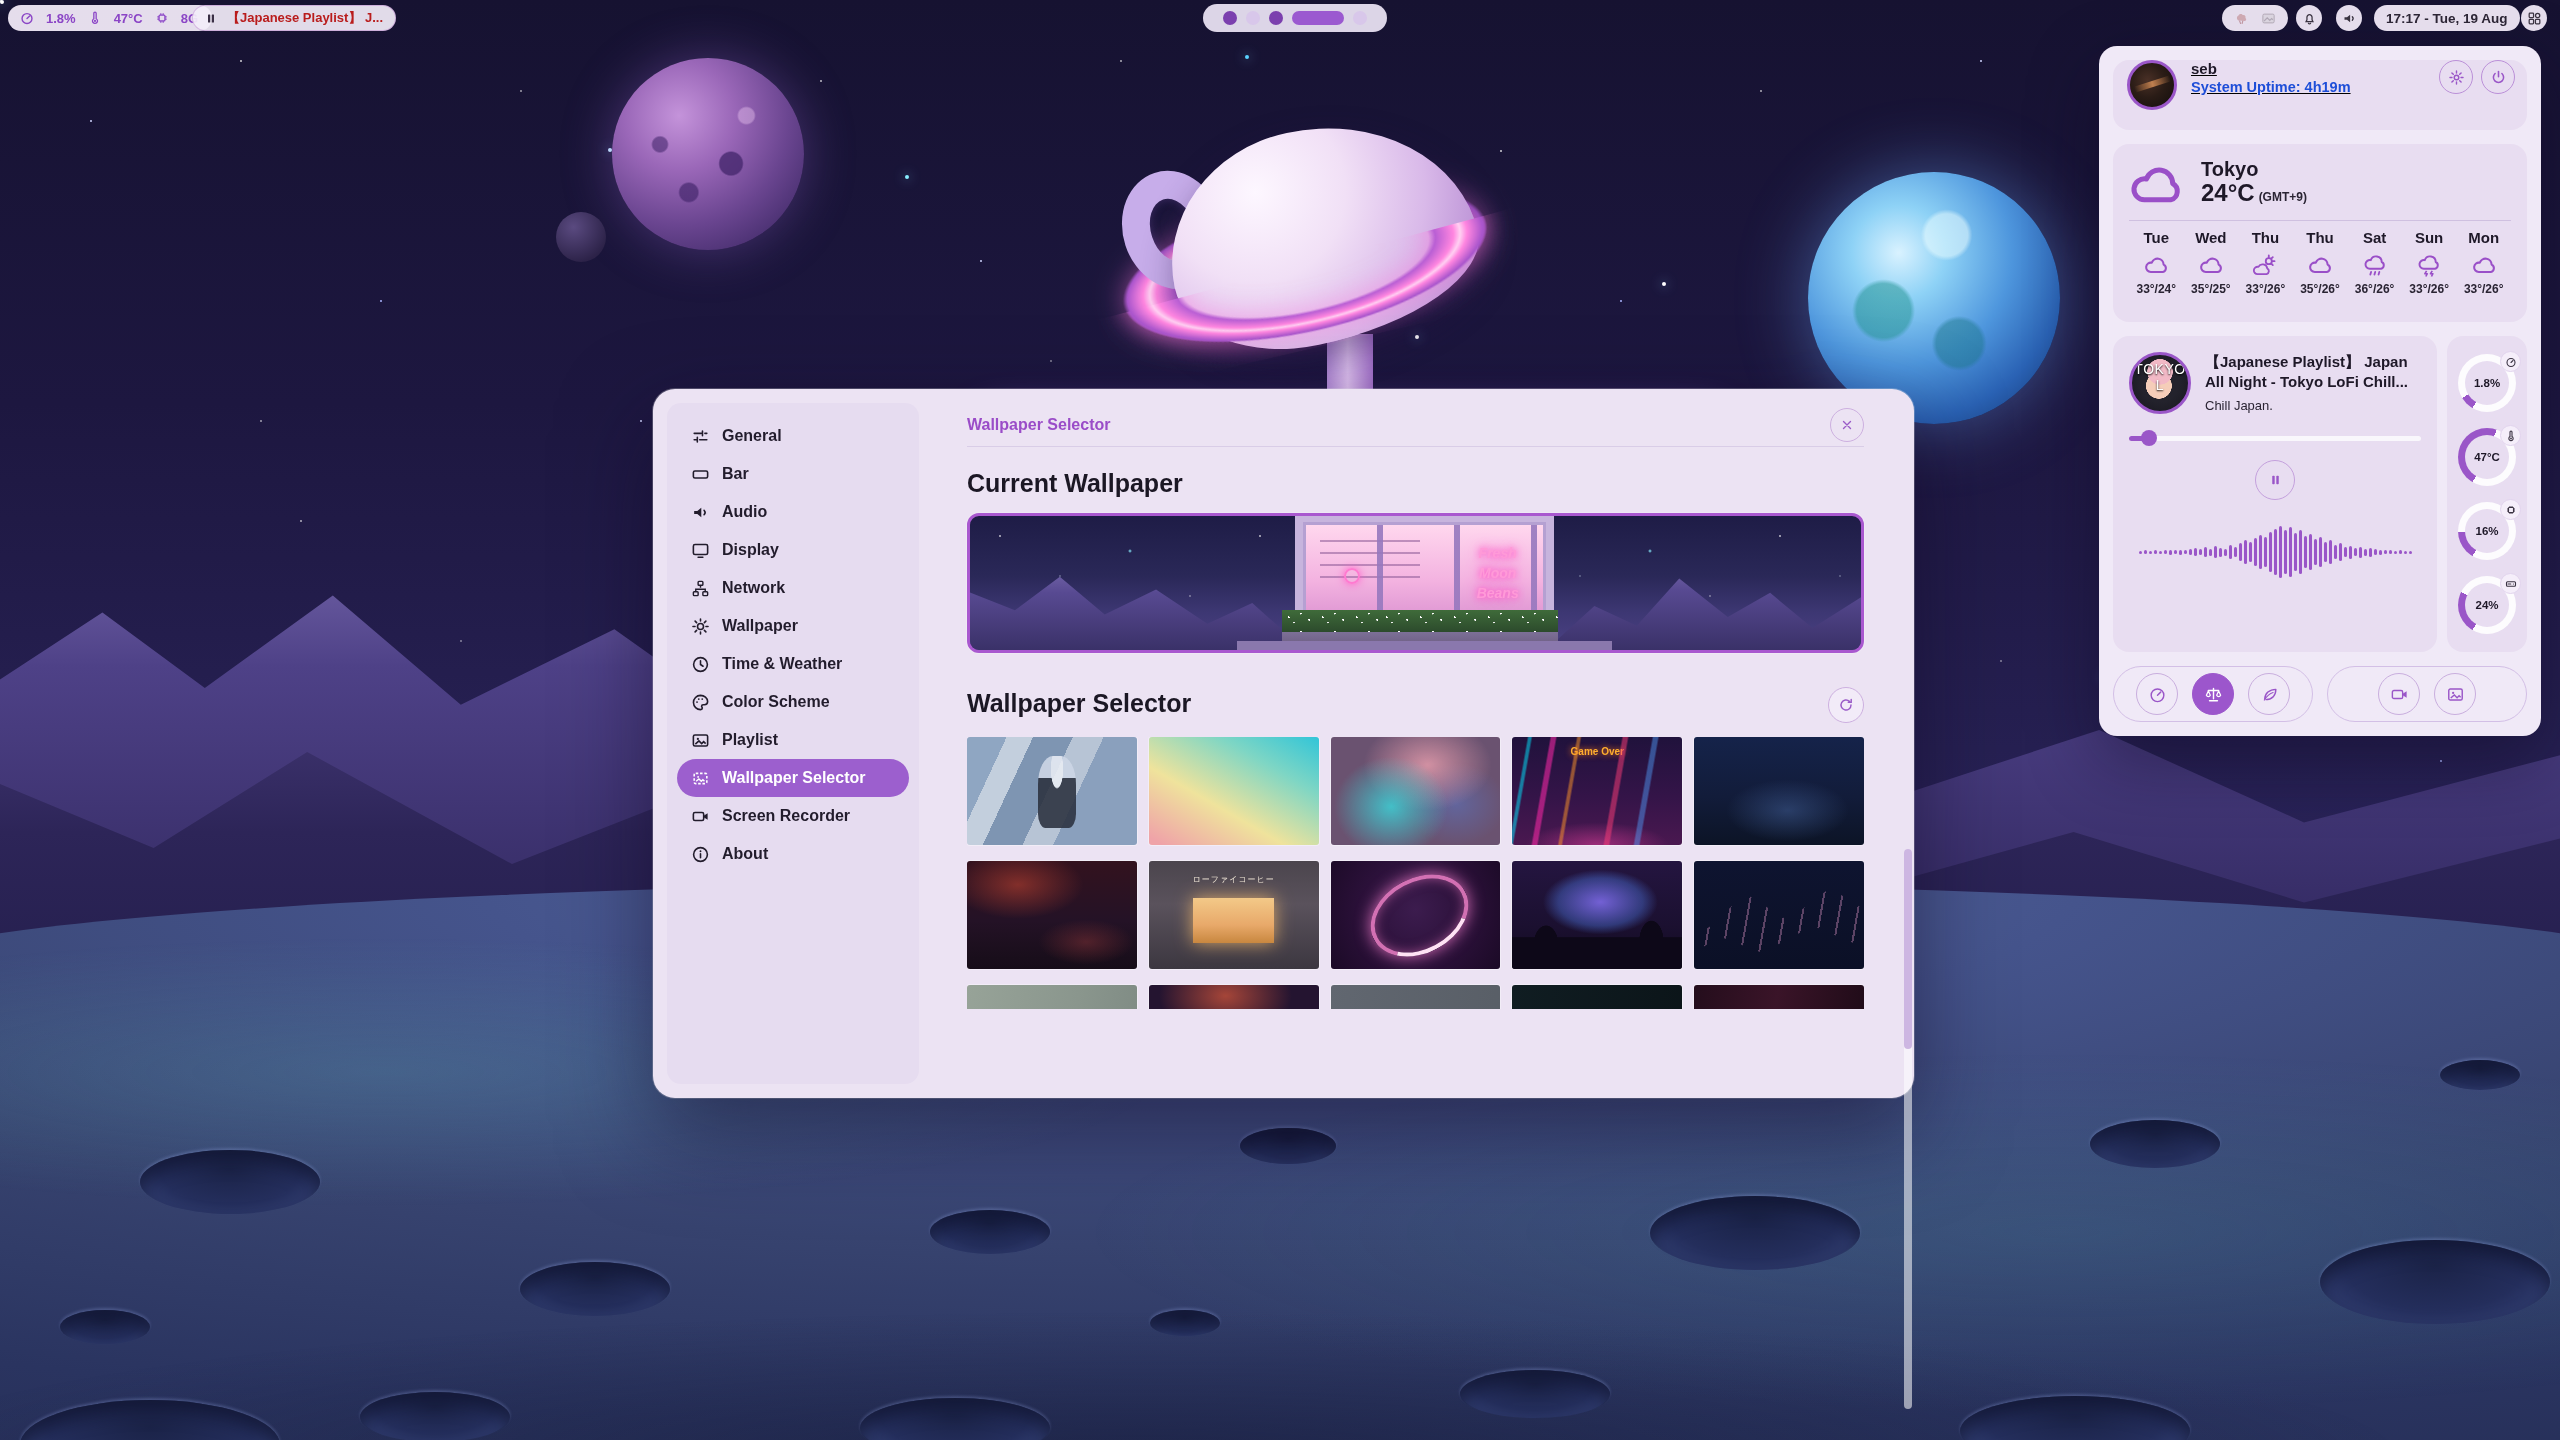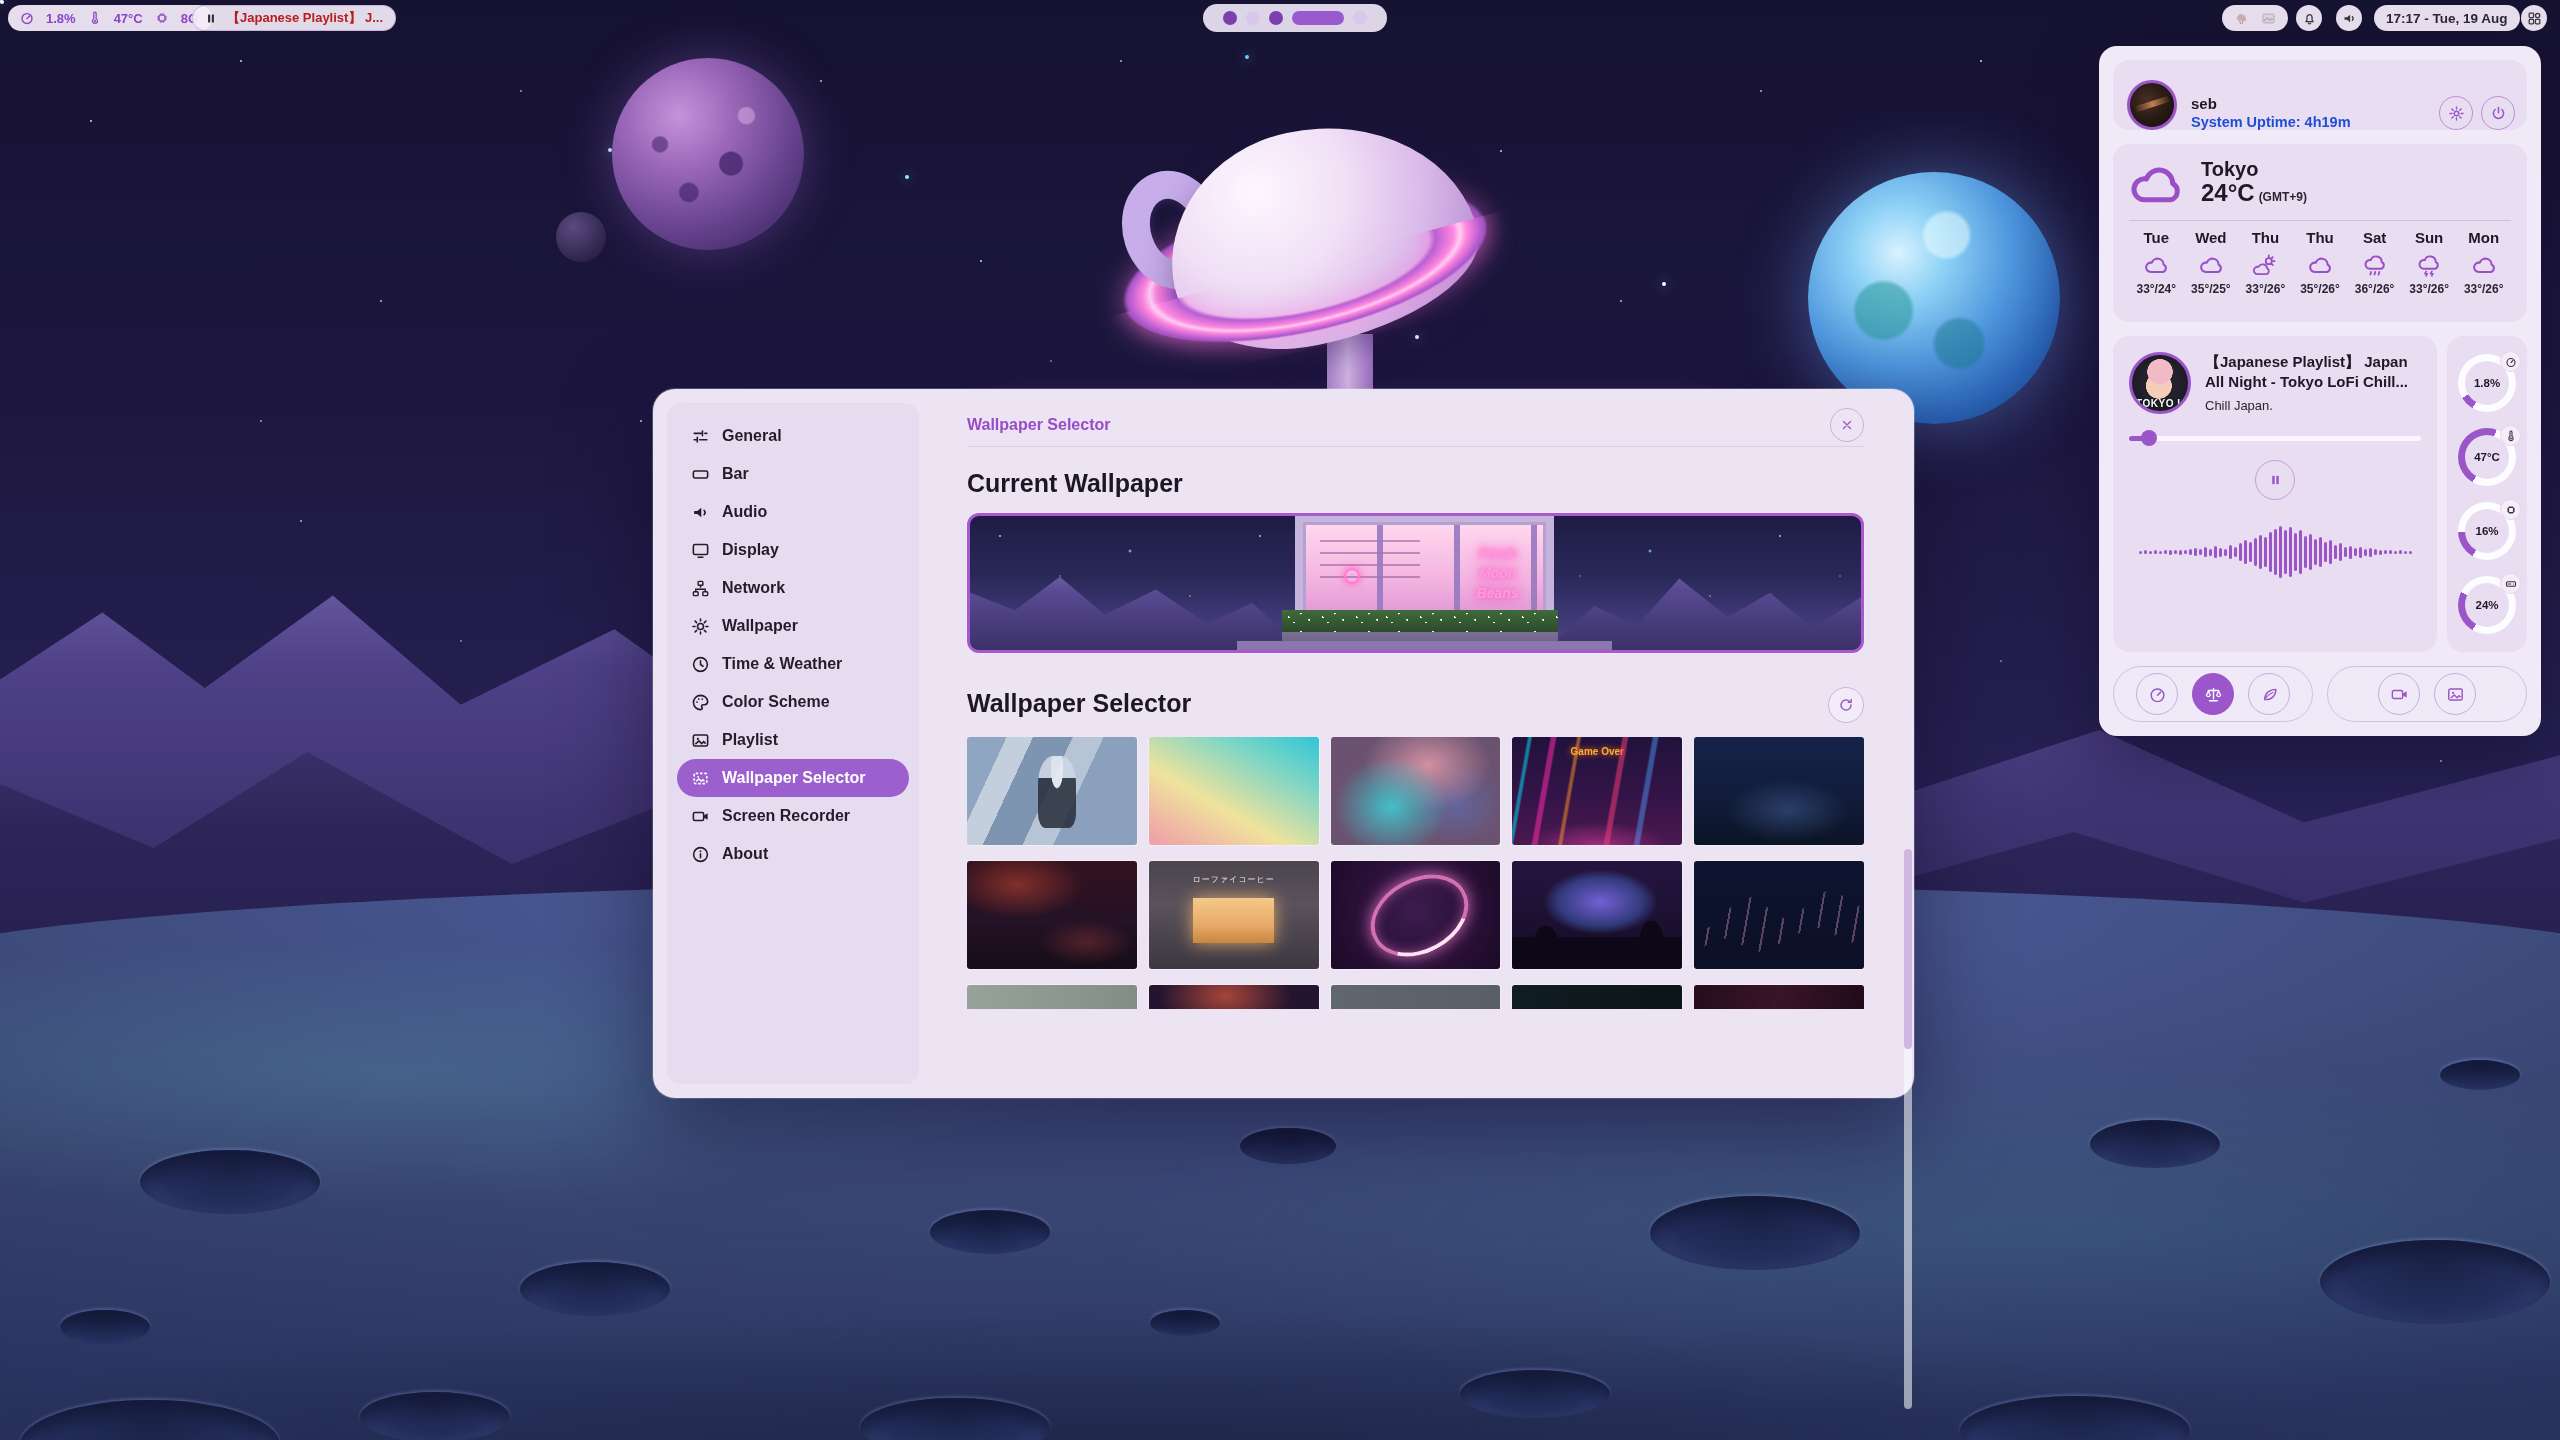--- a/index.html
+++ b/index.html
@@ -186,21 +186,21 @@
   .t13 { background:linear-gradient(100deg,#616770 0%,#585e66 100%); }
   .t14 { background:linear-gradient(100deg,#101d22 0%,#0b1418 100%); }
   .t15 { background:linear-gradient(100deg,#240d1c 0%,#3a1428 45%,#1c0a16 100%); }
   .vscroll { position:absolute; right:2px; top:460px; width:8px; height:560px; border-radius:4px; background:rgba(255,255,255,.55); }
   .vscroll .vthumb { position:absolute; left:0; width:8px; top:0; height:200px; border-radius:4px; background:#cdb6e2; }
 
   
   #panel { position:absolute; left:2099px; top:46px; width:442px; height:690px; border-radius:18px; background:#f0e9f7;
     box-shadow:0 24px 70px rgba(15,8,35,.45); padding:14px; z-index:35; display:flex; flex-direction:column; }
   .pcard { background:#e8ddf1; border-radius:16px; }
-  .user-card { height:70px; display:flex; align-items:flex-end; padding:0 12px 0 14px; margin-bottom:14px; }
+  .user-card { height:70px; display:flex; align-items:flex-start; padding:0 12px 0 14px; margin-bottom:14px;text-decoration:underline; }
   .avatar { width:50px; height:50px; border-radius:50%; border:3px solid #9a56c8;
     background:radial-gradient(circle at 40% 40%, #4a3026 0%, #2a1c16 45%, #120d0c 100%); position:relative; overflow:hidden; }
   .avatar::after { content:""; position:absolute; left:8%; top:42%; width:84%; height:14%; transform:rotate(-18deg);
     background:linear-gradient(90deg, transparent, #8a5a38 30%, #c08050 50%, #8a5a38 70%, transparent); }
   .user-meta { margin-left:14px; }
   .user-name { font-size:15px; font-weight:bold; color:#1e1828; }
   .user-uptime { font-size:14.5px; font-weight:bold; color:#1d4ed8; margin-top:2px; }
   .user-actions { margin-left:auto; display:flex; gap:8px; }
   .o-btn { width:34px; height:34px; border-radius:50%; border:1.5px solid #bb90d8; color:#9a56c8; background:transparent;
     display:flex; align-items:center; justify-content:center; cursor:pointer; }
@@ -216,21 +216,21 @@
   .w-day .dlab { font-size:15px; font-weight:bold; color:#1e1828; }
   .w-day .dicon { width:26px; height:24px; margin:7px auto 5px; color:#9a4fc8; }
   .w-day .dtemp { font-size:12px; font-weight:bold; color:#2a2433; }
   .media-row { display:flex; gap:10px; margin-bottom:14px; flex:1; }
   .media-card { flex:1; padding:16px 16px 10px; display:flex; flex-direction:column; }
   .m-top { display:flex; gap:14px; }
   .m-art { width:62px; height:62px; border-radius:50%; border:3px solid #9a56c8; flex:none; position:relative; overflow:hidden;
     background:radial-gradient(circle at 50% 30%, #f2b9c6 0 26%, transparent 27%),
       radial-gradient(circle at 48% 55%, #f5cdb9 0 30%, transparent 31%),
       radial-gradient(circle at 50% 50%, #23222c 0 48%, #17161e 100%); }
-  .m-art .art-text { position:absolute; left:0; right:0; bottom:2px; text-align:center; font-size:10px; font-weight:bold; color:#fff;
+  .m-art .art-text { position:absolute; left:0; right:0; bottom:18px; text-align:center; font-size:14px; font-weight:normal; color:#fff;
     text-shadow:0 1px 2px #000; letter-spacing:.5px; }
   .m-title { font-size:15px; font-weight:bold; color:#1e1828; line-height:1.35;
     display:-webkit-box; -webkit-line-clamp:2; -webkit-box-orient:vertical; overflow:hidden; }
   .m-sub { font-size:13px; color:#2a2433; margin-top:5px; }
   .m-slider { position:relative; height:16px; margin-top:16px; cursor:pointer; }
   .m-track { position:absolute; left:0; right:0; top:6px; height:5px; border-radius:3px; background:rgba(255,255,255,.75); }
   .m-fill { position:absolute; left:0; top:6px; height:5px; border-radius:3px; background:#9a56c8; }
   .m-thumbdot { position:absolute; top:0; width:16px; height:16px; border-radius:50%; background:#9a56c8; }
   .m-pause { width:40px; height:40px; border-radius:50%; border:1.5px solid #c4a0dd; background:transparent; color:#9a56c8;
     margin:14px auto 0; display:flex; align-items:center; justify-content:center; cursor:pointer; }

